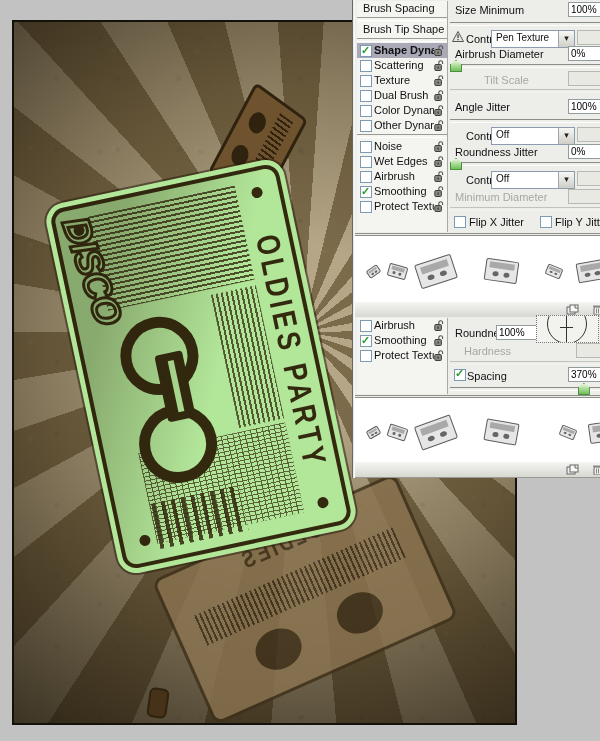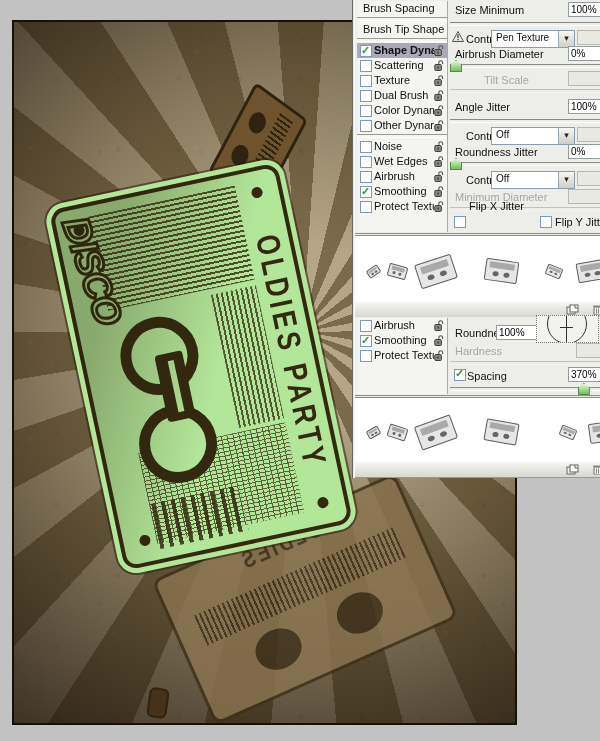--- a/index.html
+++ b/index.html
@@ -342,21 +342,21 @@
         <span class="dd-text">Off</span>
         <span class="dd-btn">▾</span>
       </div>
       <div class="disbox" style="top:171px;"></div>
 
       <span class="clabel dis" style="left:5px;top:191px;">Minimum Diameter</span>
       <div class="disbox" style="top:189px;left:118px;width:31px;"></div>
       <div class="groove gdis" style="top:207px;"></div>
 
       <span class="cb" style="position:absolute;left:4px;top:216px;"></span>
-      <span class="clabel flbl" style="left:19px;top:200px;">Flip X Jitter</span>
+      <span class="clabel flbl" style="left:19px;top:216px;">Flip X Jitter</span>
       <span class="cb" style="position:absolute;left:90px;top:216px;"></span>
       <span class="clabel flbl" style="left:105px;top:216px;">Flip Y Jitter</span>
     </div>
   </div>
 
   <div class="strip strip1" id="strip1">
       <span class="mini" style="left: 12px; top: 31px; width: 11px; height: 7px; transform: rotate(-35deg);">
         <i class="mwin"></i>
         <i class="md1"></i>
         <i class="md2"></i>
@@ -437,21 +437,21 @@
       </div>
     <div class="controls">
       <span class="clabel" style="left:5px;top:10px;">Roundness:</span>
       <input class="valbox" style="left: 46px; top: 8px; width: 35px;" value="100%">
       <div class="anglebox">
         <span class="angcircle"></span>
         <span class="angv"></span>
         <span class="angh"></span>
       </div>
 
-      <span class="clabel dis" style="left:5px;top:28px;">Hardness</span>
+      <span class="clabel dis" style="left:14px;top:28px;">Hardness</span>
       <div class="disbox" style="top:26px;left:126px;width:26px;"></div>
       <div class="groove gdis" style="top:44px;"></div>
 
       <span class="cb checked" style="position:absolute;left:4px;top:52px;"></span>
       <span class="clabel" style="left:17px;top:53px;">Spacing</span>
       <input class="valbox" style="top: 50px;" value="370%">
       <div class="groove" style="top:70px;">
         <span class="thumb" id="spacingThumb" style="left: calc(88% - 5px);"></span>
       </div>
     </div>

